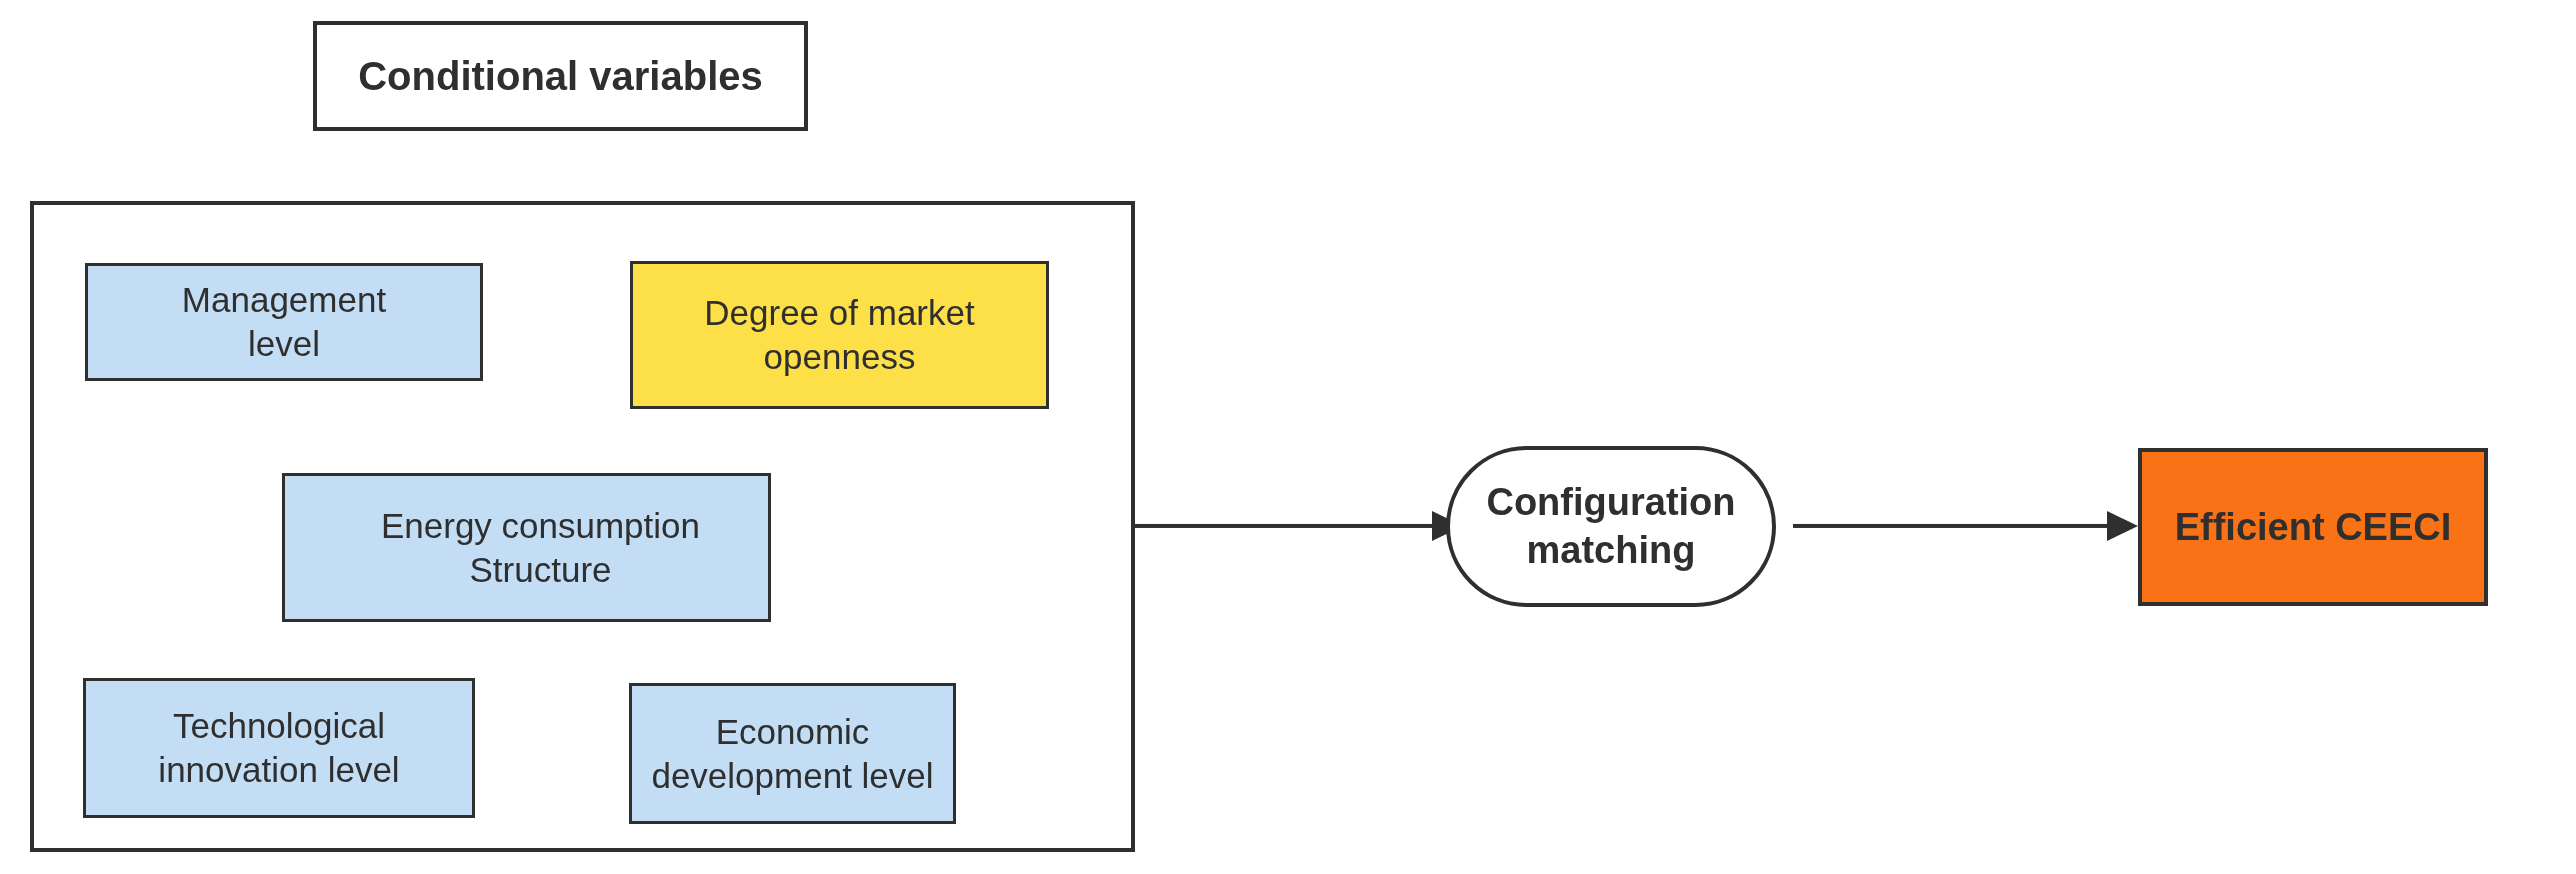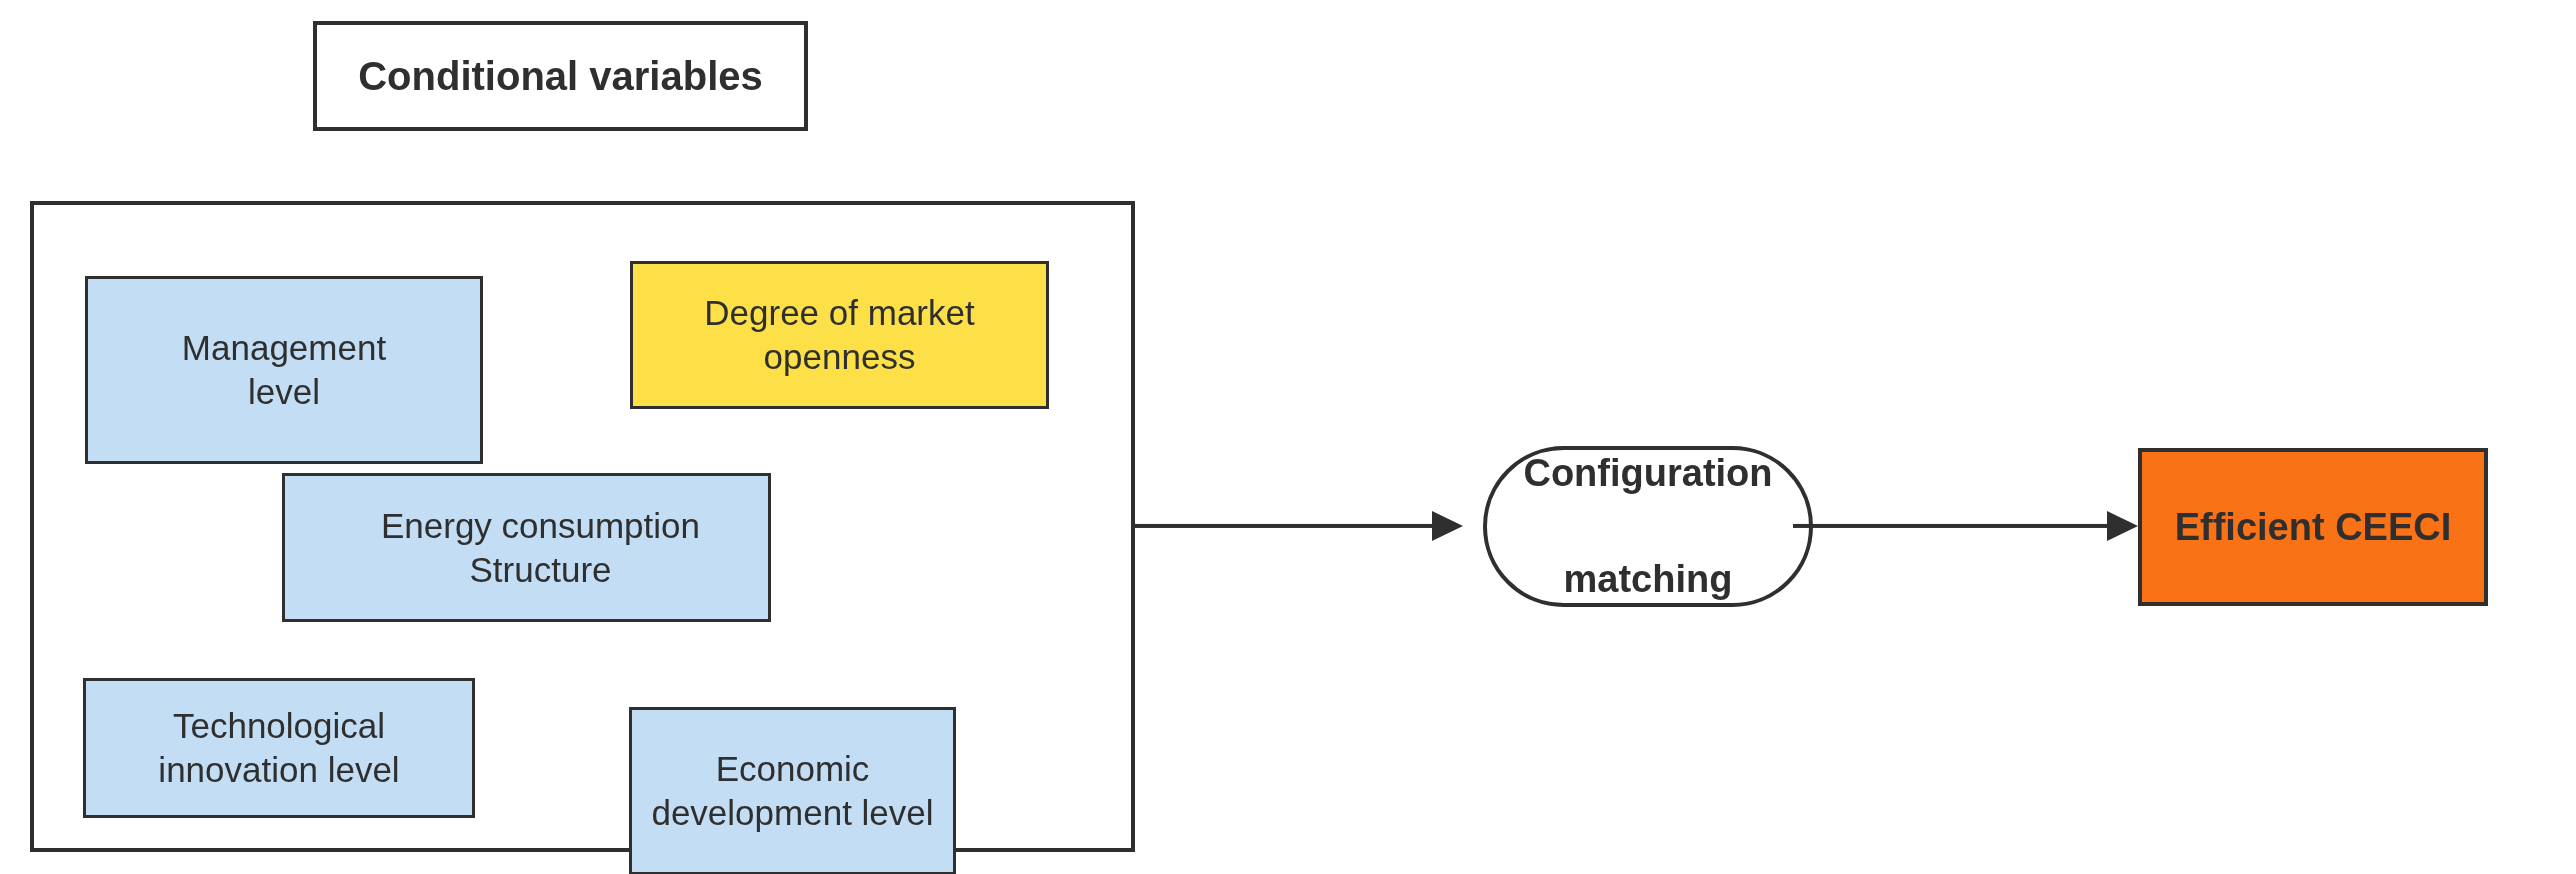--- a/index.html
+++ b/index.html
@@ -37,34 +37,33 @@
     box-sizing: border-box;
     left: 30px; top: 201px; width: 1105px; height: 651px;
     border: 4.1px solid #2f2f2f;
     background: #ffffff;
   }
   .cond {
     border: 3.3px solid #2f2f2f;
     font-size: 35px;
     line-height: 1.25;
   }
-  .cond-management { left: 85px; top: 276px; width: 398px; height: 188px; }
+  .cond-management { left: 85px; top: 263px; width: 398px; height: 118px; }
   .cond-degree     { left: 630px; top: 261px; width: 419px; height: 148px; }
   .cond-energy     { left: 282px; top: 473px; width: 489px; height: 149px; }
   .cond-tech       { left: 83px; top: 678px; width: 392px; height: 140px; }
-  .cond-economic   { left: 629px; top: 707px; width: 327px; height: 168px; }
+  .cond-economic   { left: 629px; top: 683px; width: 327px; height: 141px; }
   .pill {
-    left: 1483px; top: 446px; width: 330px; height: 161px;
+    left: 1446px; top: 446px; width: 330px; height: 161px;
     border: 4.1px solid #2f2f2f;
     border-radius: 829px;
     background: #ffffff;
     font-size: 38px;
     font-weight: bold;
     line-height: 1.25;
-    justify-content: space-between;
   }
   .outcome-box {
     left: 2138px; top: 448px; width: 350px; height: 158px;
     border: 4.1px solid #2f2f2f;
     font-size: 38px;
     font-weight: bold;
   }
   .arrow {
     position: absolute;
     height: 31.5px;

